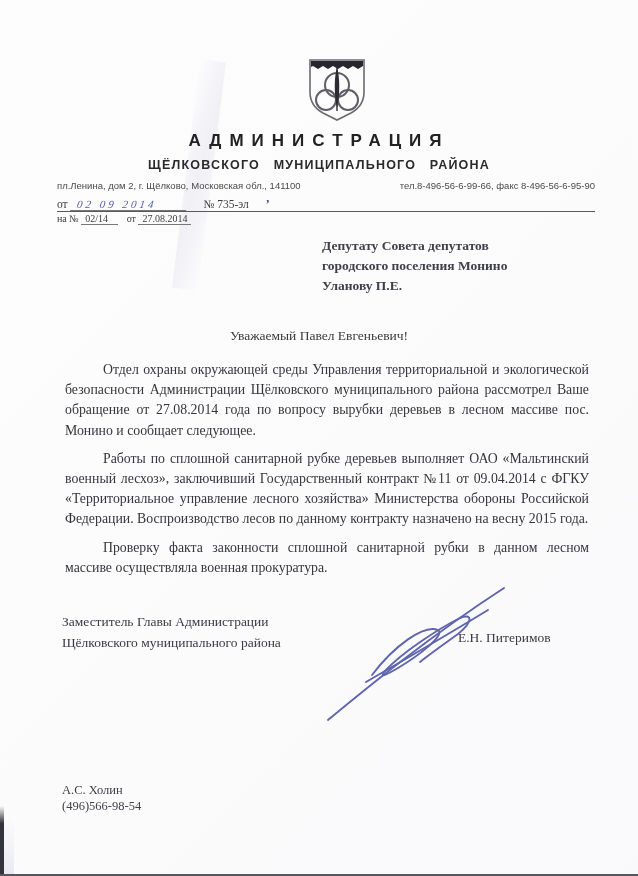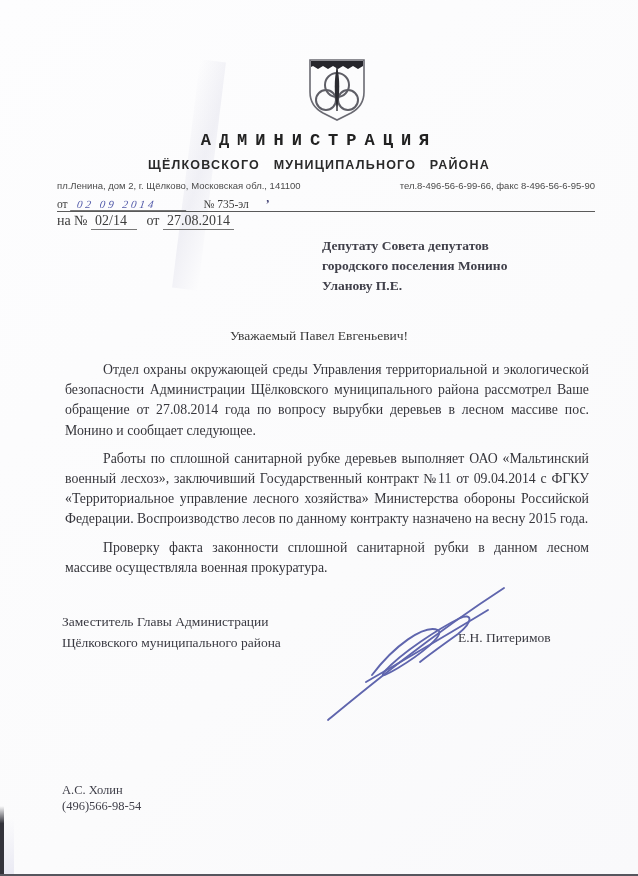--- a/index.html
+++ b/index.html
@@ -17,36 +17,36 @@
   .scan-left-tint{position:absolute;left:4px;top:818px;width:10px;height:58px;
     background:linear-gradient(to top,#e9e9f3,rgba(233,233,243,0));}
   .scan-bottom{position:absolute;left:0;bottom:0;width:638px;height:2px;background:#56565e;}
   .scan-streak{position:absolute;left:186px;top:60px;width:26px;height:230px;
     background:linear-gradient(100deg,rgba(210,210,224,0) 0%,rgba(216,216,230,.35) 50%,rgba(210,210,224,0) 100%);
     transform:rotate(7deg);}
   
   .emblem{position:absolute;left:303px;top:56px;}
   .org-title{
     position:absolute;left:0;top:131px;width:638px;text-align:center;
-    font-family:Liberation Mono, monospace;font-weight:bold;
+    font-family:Liberation Sans, sans-serif;font-weight:bold;
     font-size:17px;letter-spacing:8px;color:#222;
   }
   .org-subtitle{
     position:absolute;left:0;top:158px;width:638px;text-align:center;
     font-family:"Liberation Sans",sans-serif;font-weight:bold;
     font-size:12.5px;letter-spacing:1.2px;word-spacing:9px;color:#2a2a2a;
   }
   .address-row{
     position:absolute;left:57px;top:180px;width:538px;
     display:flex;justify-content:space-between;
     font-family:"Liberation Sans",sans-serif;font-size:9.5px;color:#4a4a4a;
     border-bottom:1.3px solid #5a5a5a;padding-bottom:20px;
   }
   .ref-line1{position:absolute;left:57px;top:198px;font-size:11.5px;color:#3c3c3c;}
-  .ref-line2{position:absolute;left:57px;top:213px;font-size:14px;color:#3c3c3c;}
+  .ref-line2{position:absolute;left:57px;top:213px;font-size:10px;color:#3c3c3c;}
   .hand-date{
     display:inline-block;width:110px;border-bottom:1px solid #777;
     font-style:italic;color:#5058a8;letter-spacing:3px;
     transform:skewX(-8deg);padding-left:6px;font-size:11px;
   }
   .u{display:inline-block;border-bottom:1px solid #777;}
   .ref-num{margin-left:14px;}
   .tick{margin-left:14px;color:#33336a;font-weight:bold;}
   
   .addressee{position:absolute;left:322px;top:236px;font-size:13.5px;line-height:20px;color:#40404a;font-weight:bold;}

